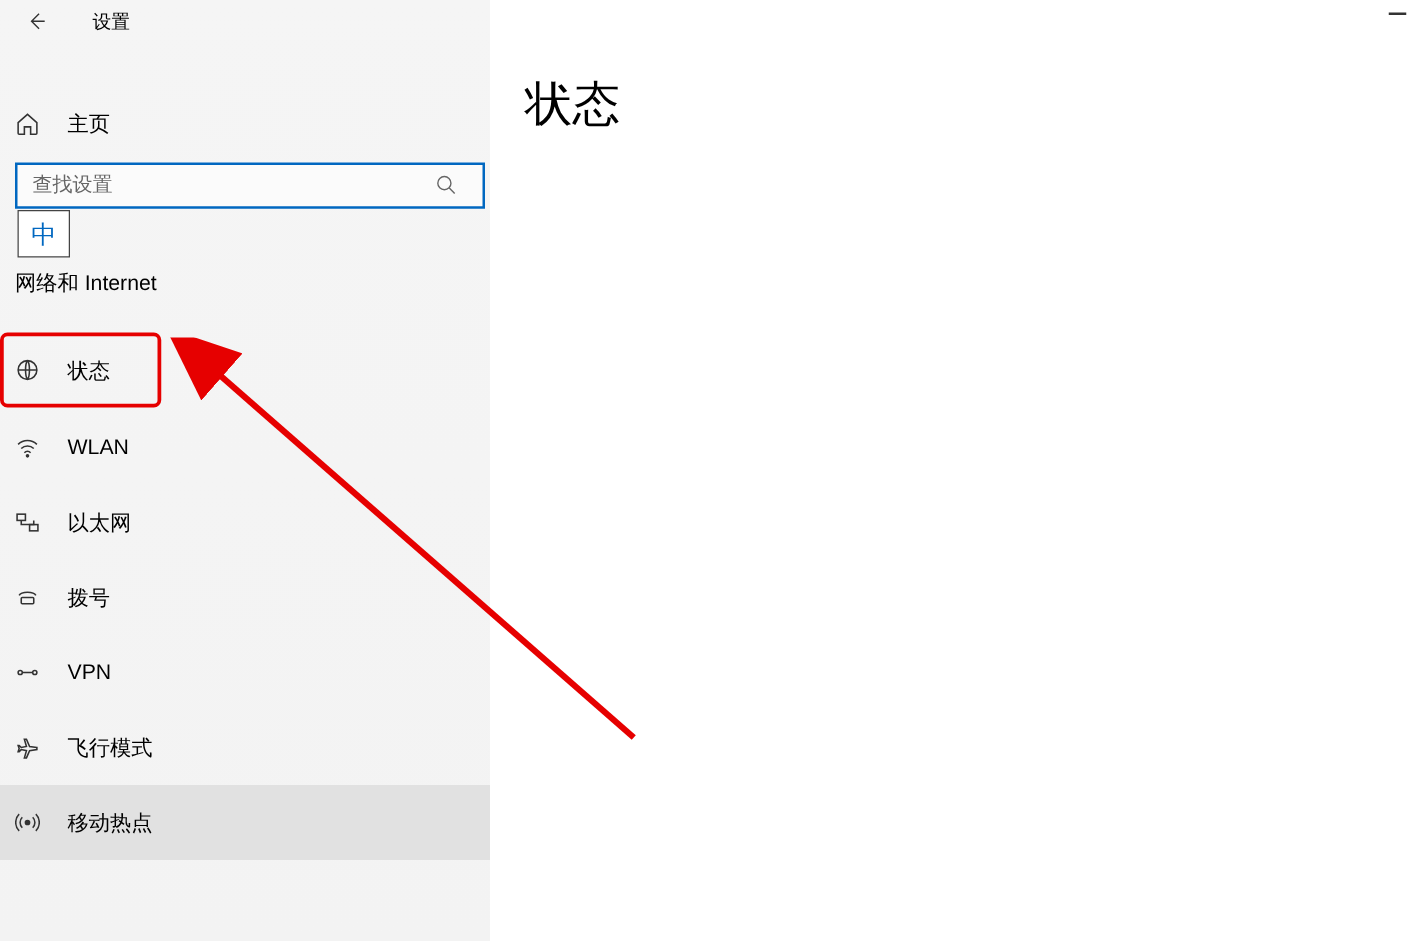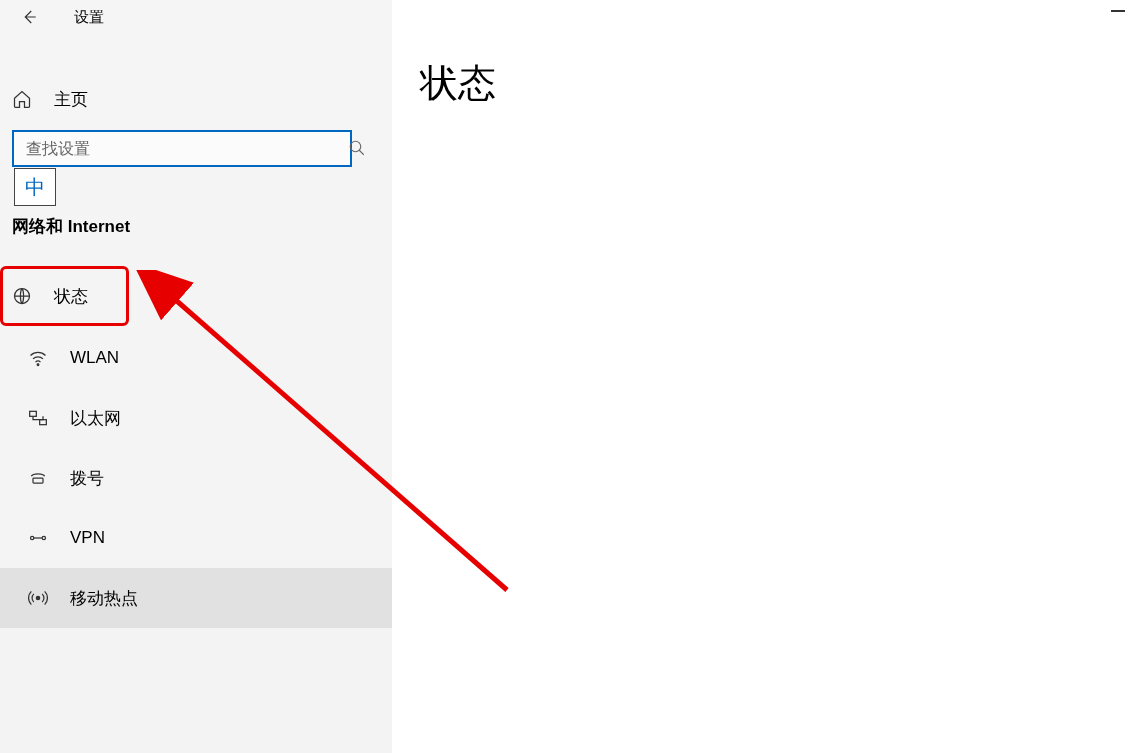--- a/index.html
+++ b/index.html
@@ -38,21 +38,21 @@
       display: flex;
       align-items: center;
       height: 56px;
       padding-left: 12px;
       margin-top: 30px;
     }
     .home-row .icon { width: 20px; height: 20px; margin-right: 22px; }
     .home-row span { font-size: 17px; margin-top: 14px; }
     .search-wrap { padding: 0 12px; margin-top: 10px; position: relative; }
     .search-input {
-      width: 340px;
+      width: 376px;
       height: 37px;
       border: 2px solid #0067c0;
       background: #fbfbfb;
       padding: 0 40px 0 12px;
       font-size: 16px;
       font-family: inherit;
       outline: none;
     }
     .search-input::placeholder { color: #666; }
     .search-icon {
@@ -66,30 +66,30 @@
       left: 14px; top: 168px;
       width: 42px; height: 38px;
       border: 1px solid #444;
       background: #fff;
       display: flex; align-items: center; justify-content: center;
       font-size: 20px;
       color: #0067c0;
     }
     .section-title {
       font-size: 17px;
-      font-weight: 700;
+      font-weight: 400;
       padding-left: 12px;
       margin-top: 48px;
       margin-bottom: 28px;
     }
     .nav-item {
       display: flex;
       align-items: center;
       height: 60px;
-      padding-left: 28px;
+      padding-left: 12px;
       cursor: pointer;
       position: relative;
     }
     .nav-item .icon {
       width: 20px; height: 20px;
       margin-right: 22px;
       flex-shrink: 0;
     }
     .nav-item span { font-size: 17px; color: #000; }
     .nav-item.selected {
@@ -206,20 +206,28 @@
     <span class="icon">
       <svg width="20" height="20" viewBox="0 0 24 24" fill="none" stroke="#333" stroke-width="1.5">
           <circle cx="5" cy="12" r="2"></circle>
           <circle cx="19" cy="12" r="2"></circle>
           <path d="M7 12h10"></path>
         </svg>
     </span>
     <span>VPN</span>
   </div>
 
+  <div class="nav-item">
+    <span class="icon">
+      <svg width="20" height="20" viewBox="0 0 24 24" fill="none" stroke="#333" stroke-width="1.5">
+          <path d="M21 12l-7-1-3-7h-2l2 7-5 1-2-2H3l1 3-1 3h1l2-2 5 1-2 7h2l3-7 7-1v-2z"></path>
+        </svg>
+    </span>
+    <span>飞行模式</span>
+  </div>
 
   <div class="nav-item selected">
     <span class="icon">
       <svg width="20" height="20" viewBox="0 0 24 24" fill="none" stroke="#333" stroke-width="1.5">
           <circle cx="12" cy="12" r="2" fill="#333"></circle>
           <path d="M7 7c-2.8 2.8-2.8 7.2 0 10M17 7c2.8 2.8 2.8 7.2 0 10M4 4c-4.4 4.4-4.4 11.6 0 16M20 4c4.4 4.4 4.4 11.6 0 16"></path>
         </svg>
     </span>
     <span>移动热点</span>
   </div>

